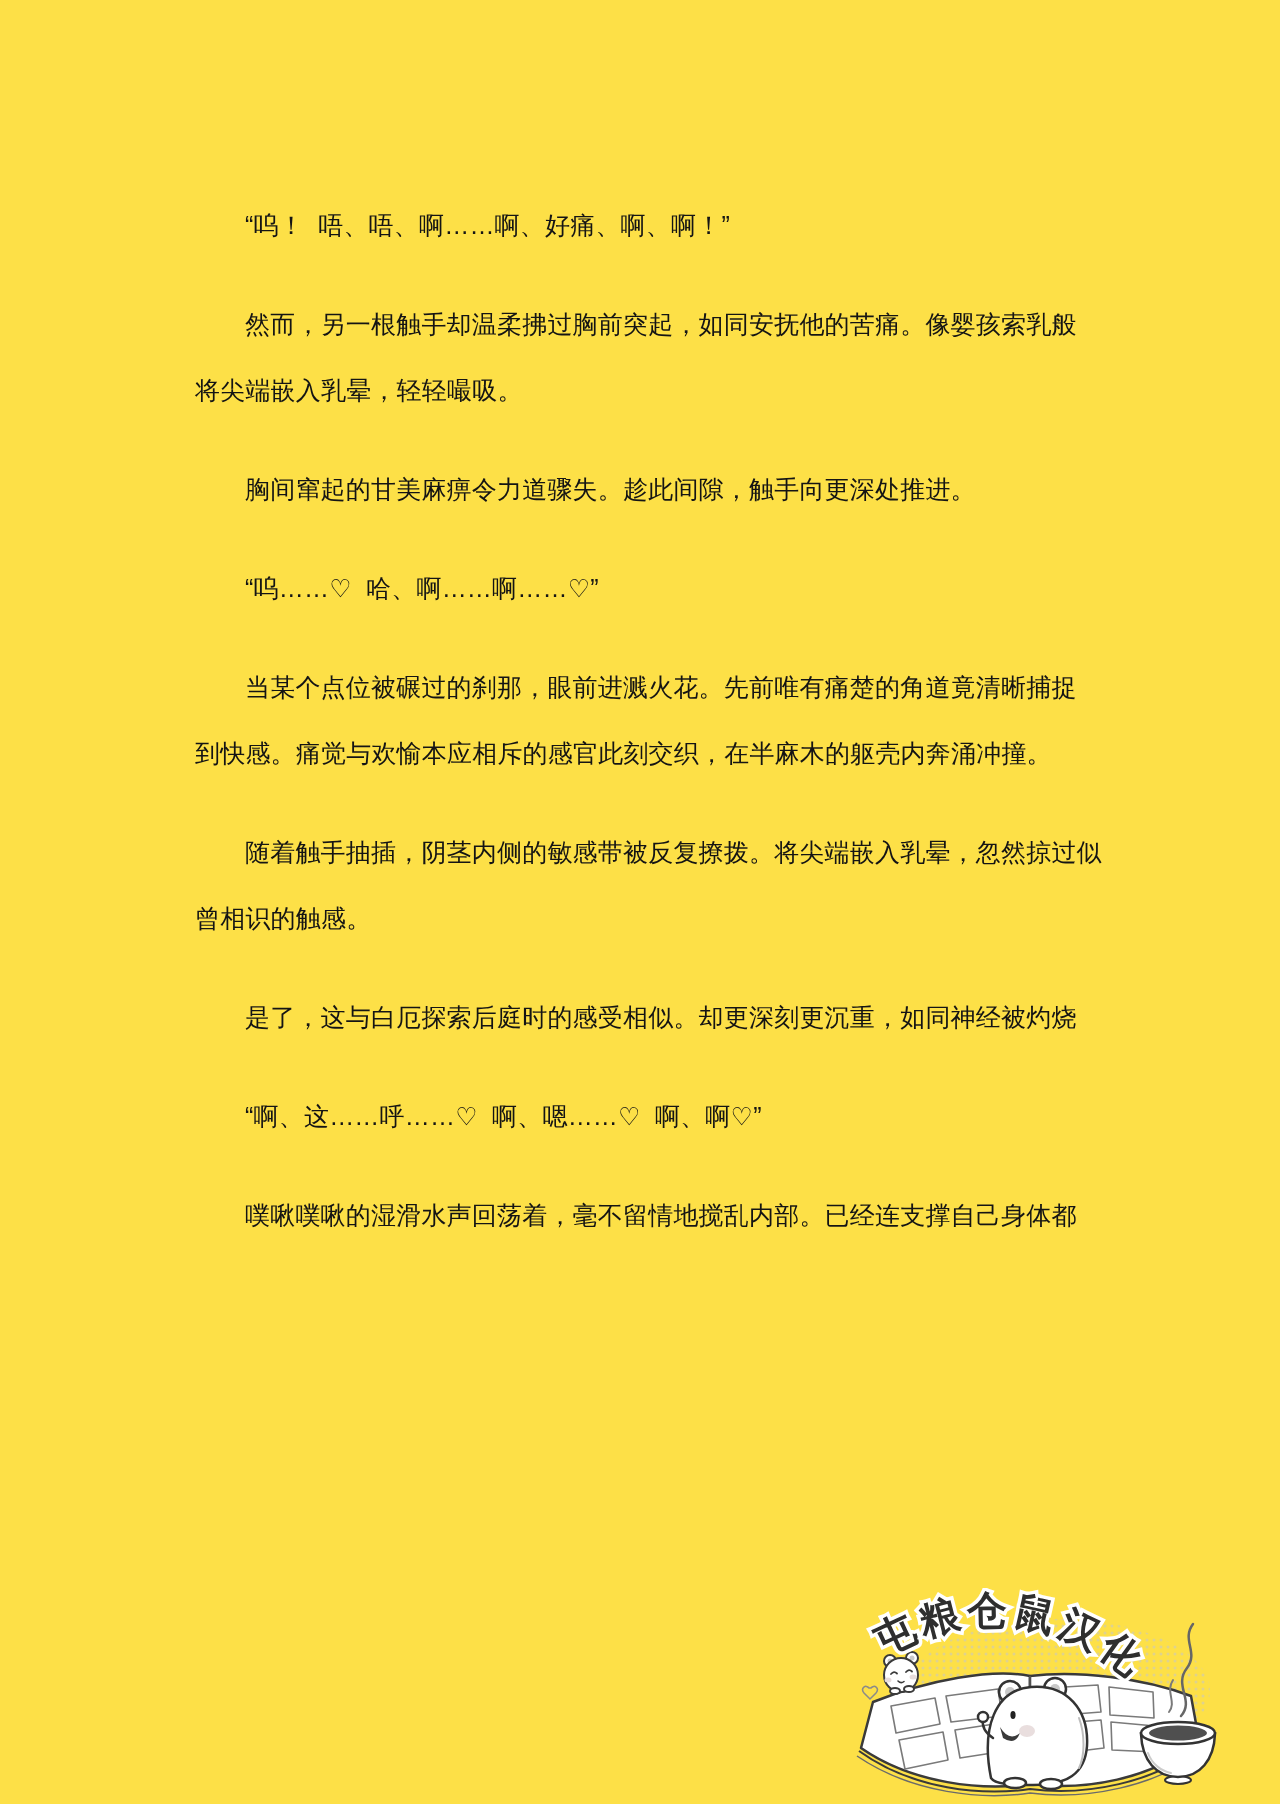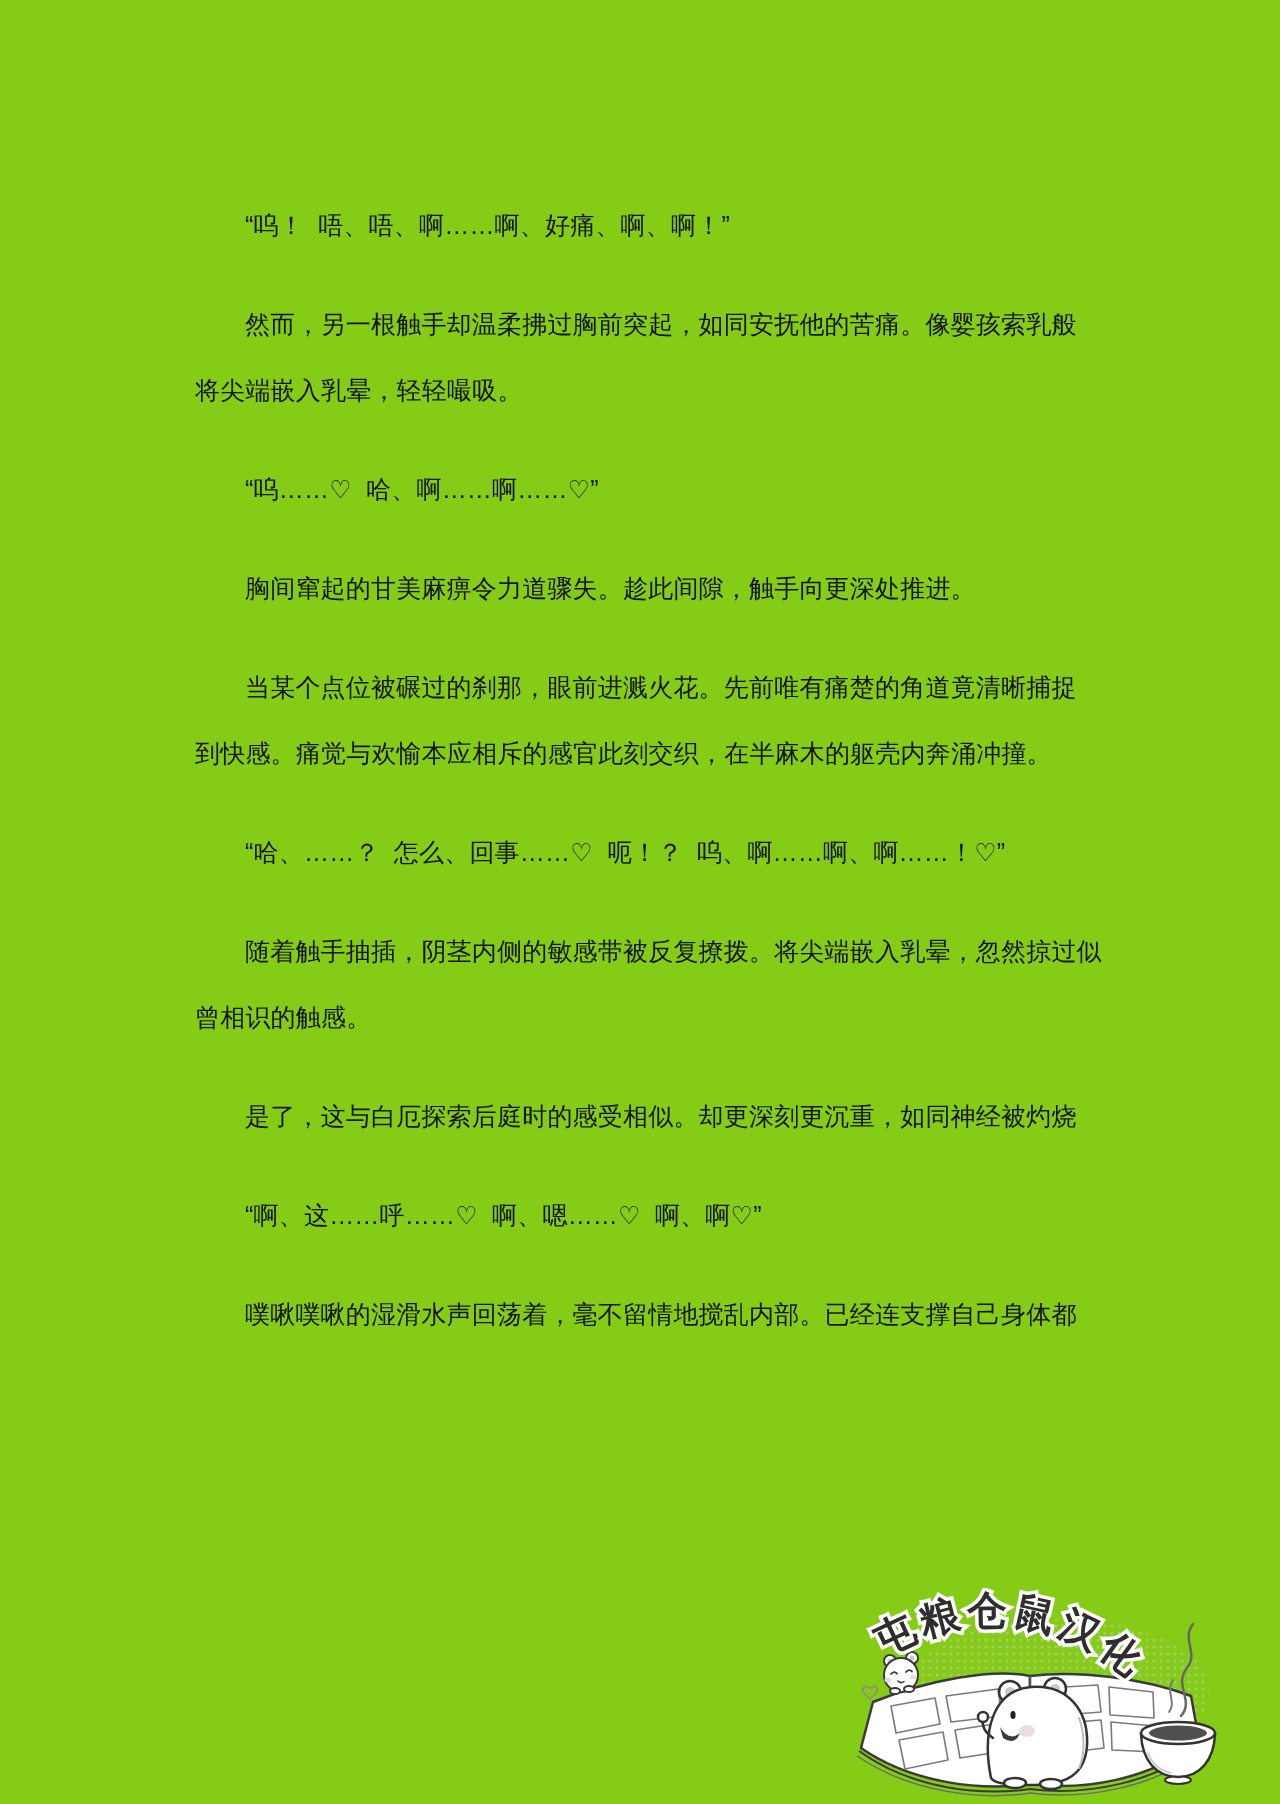--- a/index.html
+++ b/index.html
@@ -1,20 +1,20 @@
 <!DOCTYPE html>
 <html><head>
 <meta charset="utf-8">
 <style>
   html,body{margin:0;padding:0;background:#ffffff;}
   .page{
     position:relative;
     width:1280px;
     height:1804px;
-    background:#84cc16;
+    background:#fde047;
     overflow:hidden;
     font-family:"Liberation Sans","DejaVu Sans",sans-serif;
   }
   .text-column{
     position:absolute;
     left:195px;
     top:192px;
     width:870px;
   }
   .line{
@@ -37,25 +37,24 @@
 </style>
 </head>
 <body>
 
 <div class="page">
 
   <div class="text-column">
     <div class="line first">“呜！  唔、唔、啊……啊、好痛、啊、啊！”</div>
     <div class="line first para">然而，另一根触手却温柔拂过胸前突起，如同安抚他的苦痛。像婴孩索乳般</div>
     <div class="line">将尖端嵌入乳晕，轻轻嘬吸。</div>
+    <div class="line first para">胸间窜起的甘美麻痹令力道骤失。趁此间隙，触手向更深处推进。</div>
     <div class="line first para">“呜……♡  哈、啊……啊……♡”</div>
-    <div class="line first para">胸间窜起的甘美麻痹令力道骤失。趁此间隙，触手向更深处推进。</div>
     <div class="line first para">当某个点位被碾过的刹那，眼前进溅火花。先前唯有痛楚的角道竟清晰捕捉</div>
     <div class="line">到快感。痛觉与欢愉本应相斥的感官此刻交织，在半麻木的躯壳内奔涌冲撞。</div>
-    <div class="line first para">“哈、……？  怎么、回事……♡  呃！？  呜、啊……啊、啊……！♡”</div>
     <div class="line first para">随着触手抽插，阴茎内侧的敏感带被反复撩拨。将尖端嵌入乳晕，忽然掠过似</div>
     <div class="line">曾相识的触感。</div>
     <div class="line first para">是了，这与白厄探索后庭时的感受相似。却更深刻更沉重，如同神经被灼烧</div>
     <div class="line first para">“啊、这……呼……♡  啊、嗯……♡  啊、啊♡”</div>
     <div class="line first para">噗啾噗啾的湿滑水声回荡着，毫不留情地搅乱内部。已经连支撑自己身体都</div>
   </div>
 
   <svg class="logo" viewBox="0 0 400 210" xmlns="http://www.w3.org/2000/svg">
     <defs>
       <pattern id="ht" width="7" height="7" patternUnits="userSpaceOnUse">

